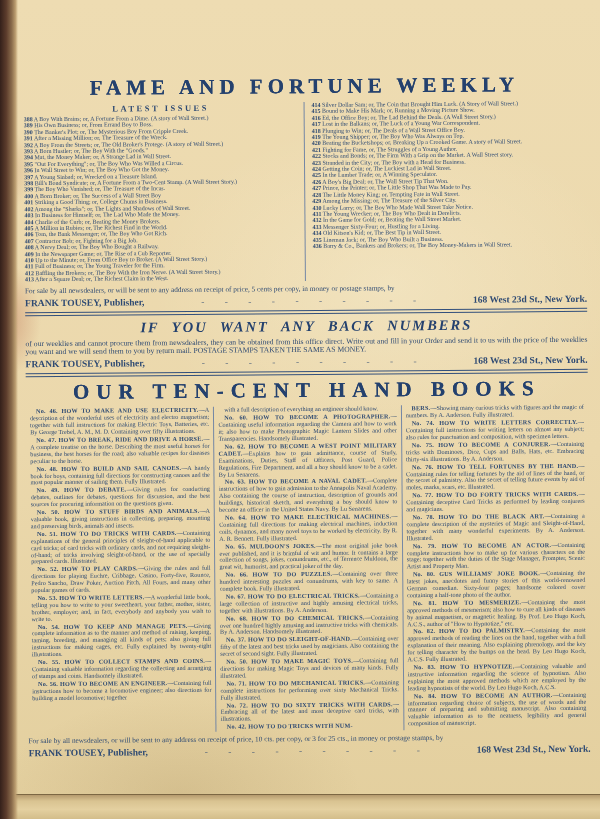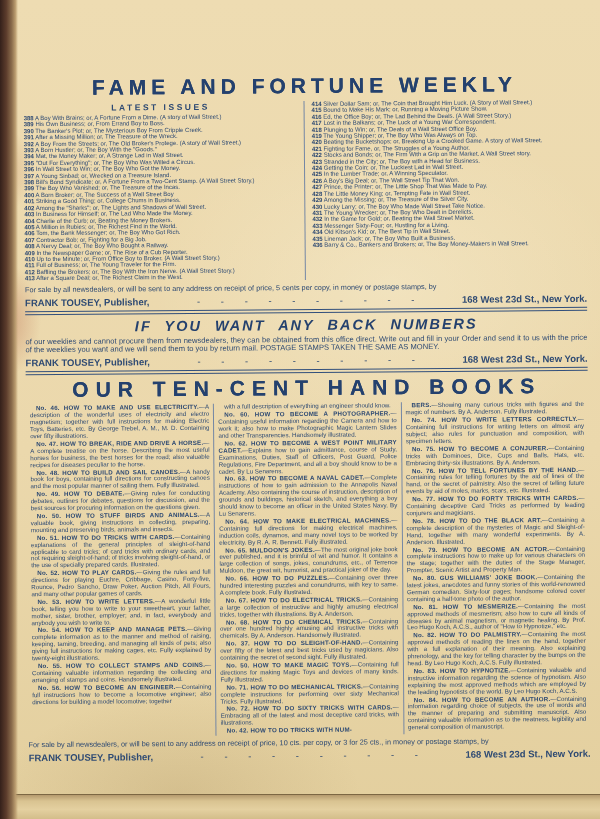--- a/index.html
+++ b/index.html
@@ -5,21 +5,21 @@
   html,body { margin:0; padding:0; }
   body { width:600px; height:819px; background:#b9a47c; overflow:hidden; }
   .scan {
     position:relative; width:600px; height:819px; overflow:hidden;
     background:
       radial-gradient(ellipse 50px 80px at 6px 320px, rgba(160,55,35,.30), transparent 70%),
       radial-gradient(ellipse 40px 60px at 4px 170px, rgba(160,70,40,.22), transparent 70%),
       radial-gradient(ellipse 260px 140px at 30% 97%, rgba(120,90,40,.14), transparent 70%),
       radial-gradient(ellipse 340px 240px at 65% 35%, rgba(255,250,230,.28), transparent 70%),
       linear-gradient(180deg, #eedcb2 0%, #ebd8ac 55%, #e3cf9e 100%);
-    font-family:Liberation Sans, sans-serif;
+    font-family:Liberation Serif, serif;
     color:#2e4a73;
   }
   .spine {
     position:absolute; left:0; top:0; bottom:0; width:18px; z-index:3;
     background:linear-gradient(90deg,#34201a 0%,#5c3c2c 35%,#8a6c4c 65%,#b99b6e 85%,rgba(185,155,110,0) 100%);
   }
   .page-bottom {
     position:absolute; left:0; right:0; bottom:0; height:24px; z-index:2;
     background:linear-gradient(180deg,#b59a6e 0%,#d9c391 25%,#e4d0a0 60%,#d3bd8a 100%);
     border-top:1px solid #7c6743;

